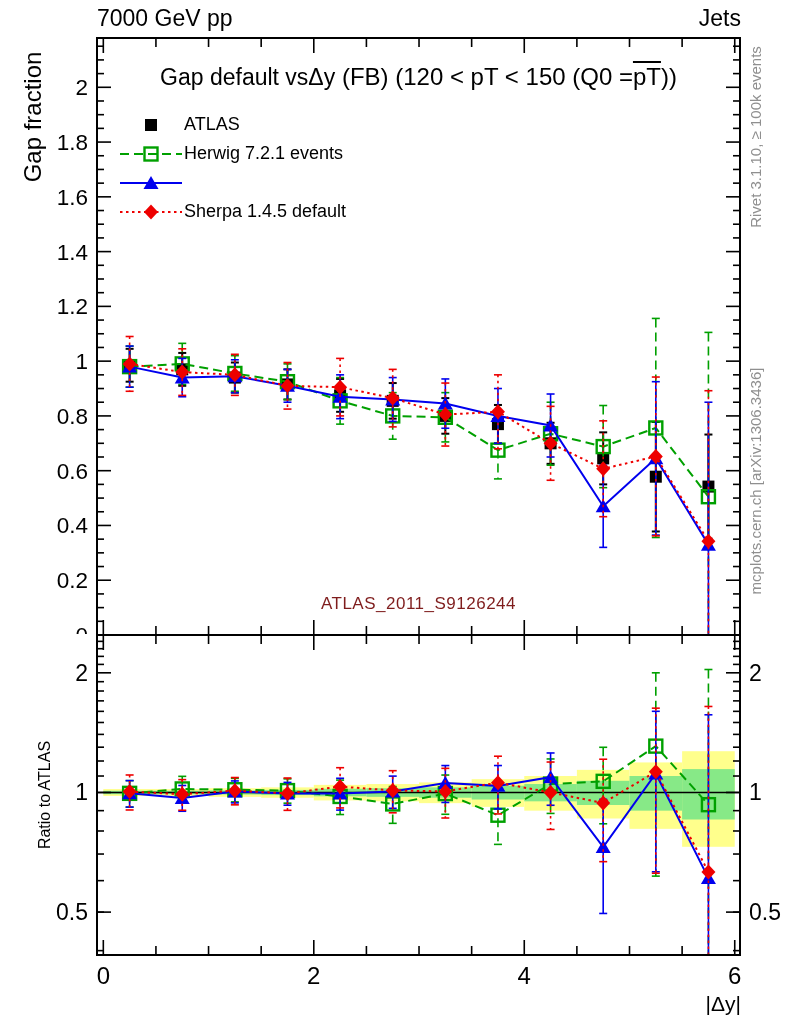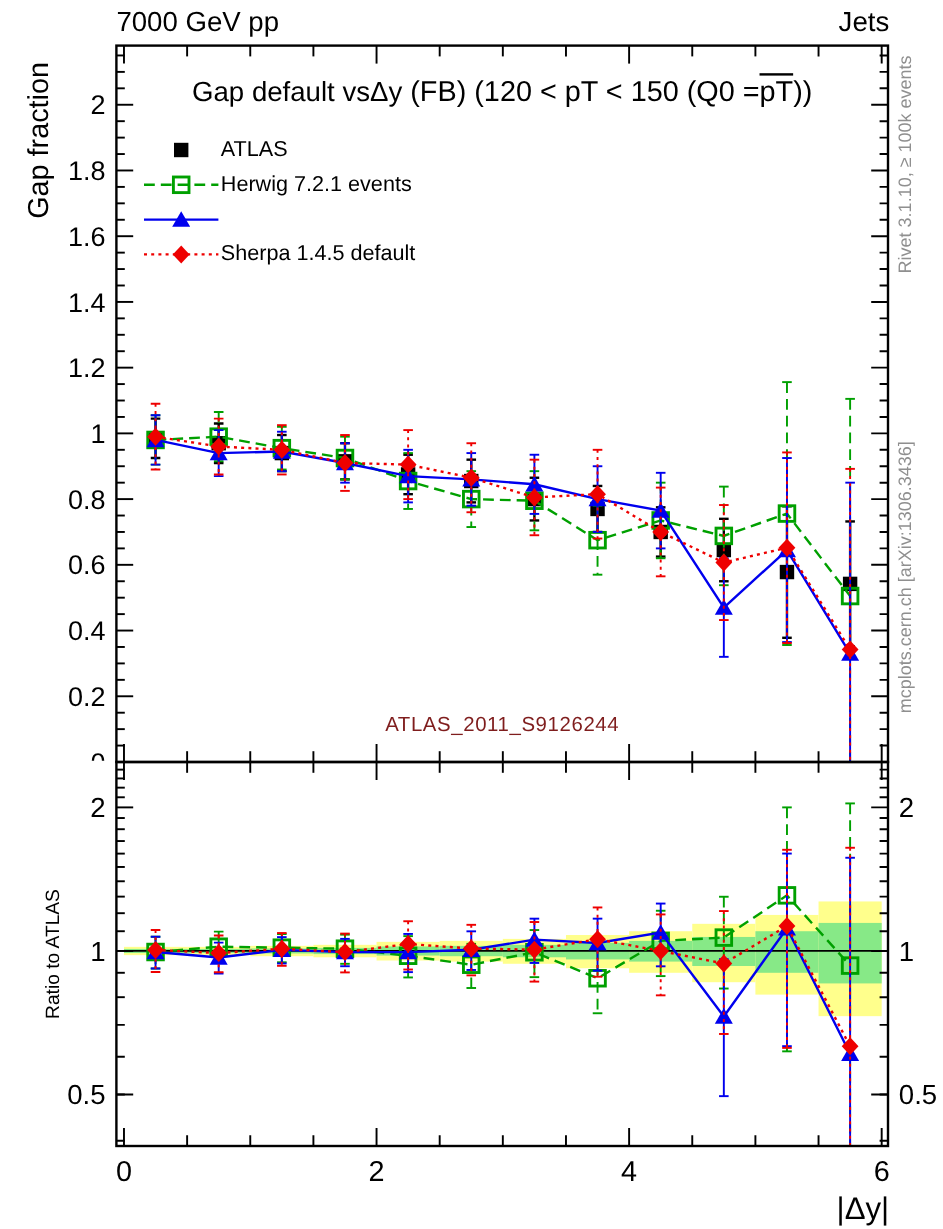--- a/index.html
+++ b/index.html
@@ -12,21 +12,21 @@
   .plot-title{left:97px;width:643px;top:63px;text-align:center;}
   .t-main{font-size:23px;}
   .t-sub{font-size:24px;}
   .ovl{text-decoration:overline;}
   .legend{left:118px;top:110px;}
   .lrow{display:flex;align-items:center;height:29px;}
   .lsw{width:66px;height:24px;flex:0 0 66px;}
   .llab{font-size:18px;}
   .ylab-main{left:33px;top:117px;transform:translate(-50%,-50%) rotate(-90deg);font-size:24px;}
   .ylab-ratio{left:45px;top:795px;transform:translate(-50%,-50%) rotate(-90deg);font-size:16px;}
-  .xlab{right:45px;top:992px;font-size:26px;}
+  .xlab{right:45px;top:992px;font-size:21px;}
   .watermark{left:97px;width:643px;top:582px;text-align:center;font-size:17px;color:#7f1d1d;letter-spacing:.5px;margin-top:12px;}
   .side-note{color:#8f8f8f;font-size:15px;transform:translate(-50%,-50%) rotate(-90deg);}
   .note-top{left:755px;top:137px;}
   .note-bottom{left:755px;top:481px;}
 </style>
 </head>
 <body>
 
 <div class="page">
   <svg id="plot-svg" width="786" height="1024">

